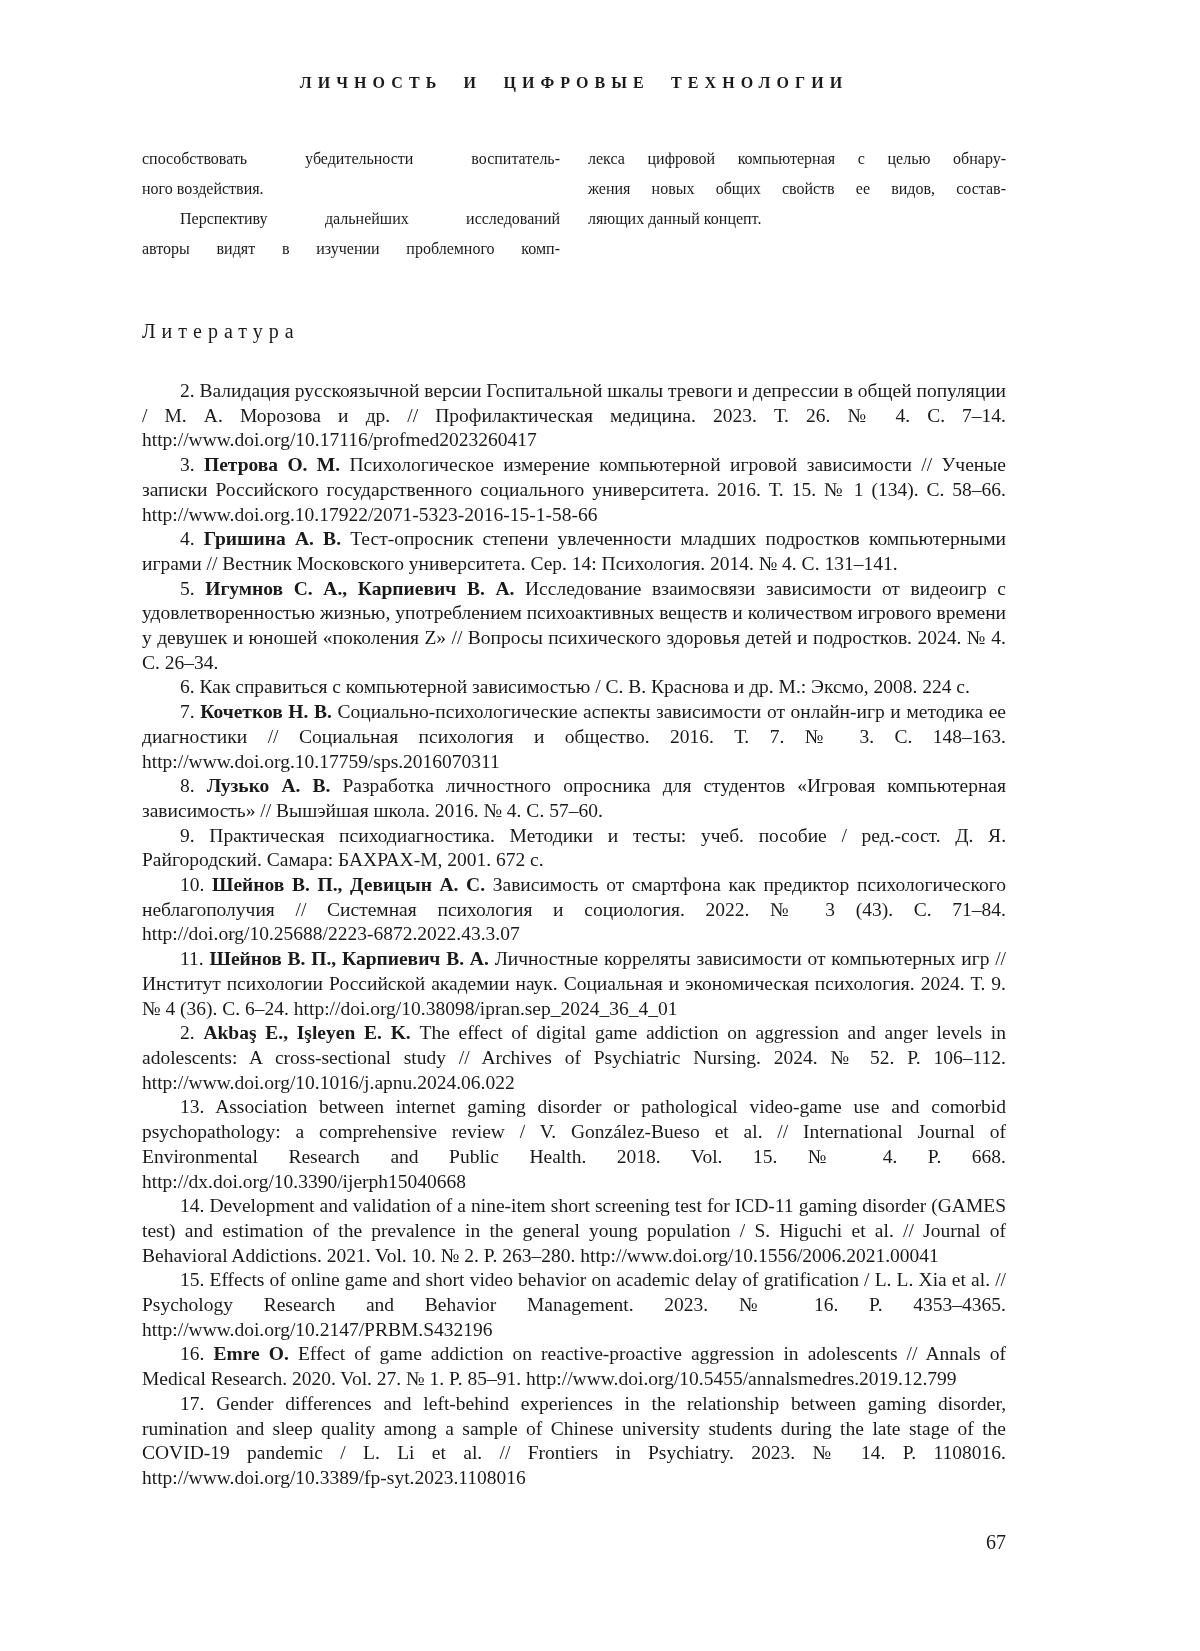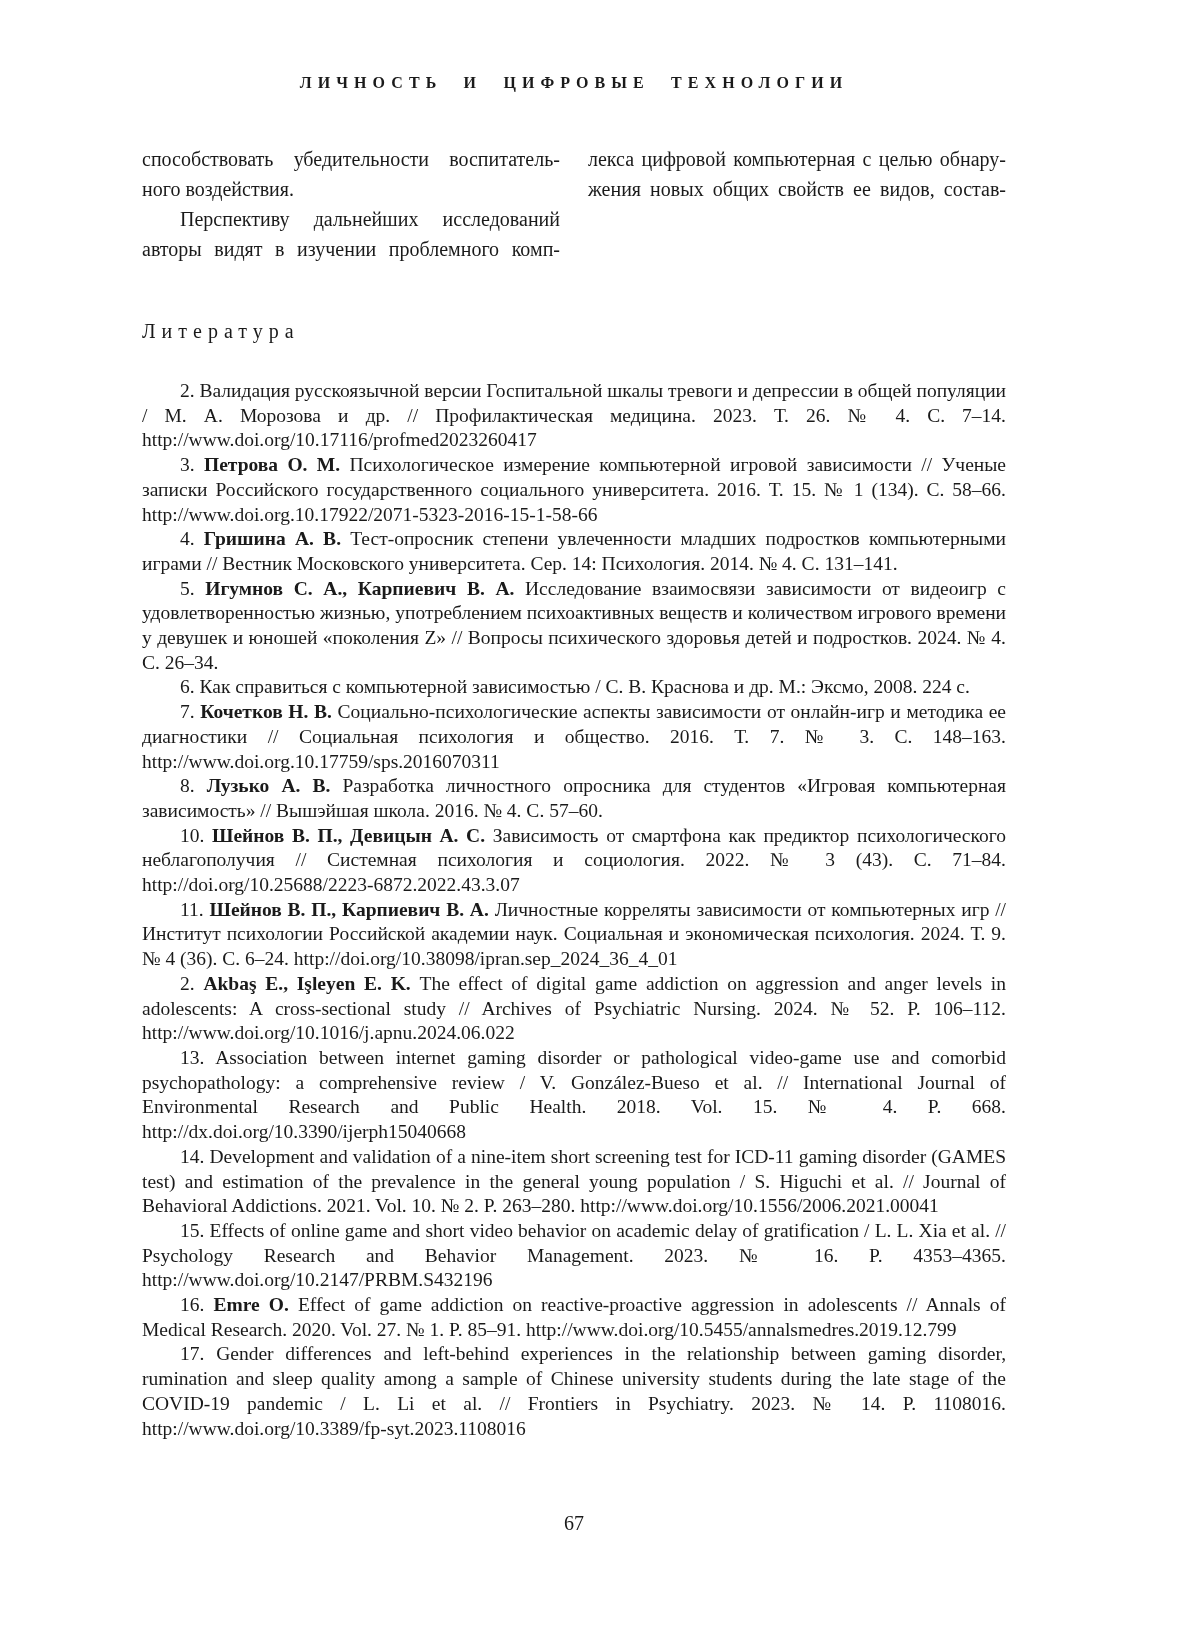--- a/index.html
+++ b/index.html
@@ -25,21 +25,21 @@
     font-weight: bold;
     font-size: 16px;
     letter-spacing: 0.38em;
     word-spacing: 0.7em;
     margin-bottom: 52px;
     white-space: nowrap;
   }
   .intro {
     display: flex;
     gap: 28px;
-    font-size: 20px;
+    font-size: 16px;
     line-height: 30px;
   }
   .intro .col {
     flex: 1 1 0;
     min-width: 0;
   }
   .intro .line {
     white-space: normal;
   }
   .intro .jl {
@@ -66,42 +66,43 @@
     overflow-wrap: break-word;
     word-break: break-word;
   }
   .ref-num {
     display: inline;
   }
   .ref-authors {
     font-weight: bold;
   }
   .page-number {
-    text-align: center;
+    text-align: right;
     font-size: 20px;
-    margin-top: 71px;
+    margin-top: 40px;
   }
 </style>
 </head>
 <body>
 
 <div class="page">
 
   <div class="running-head">ЛИЧНОСТЬ И ЦИФРОВЫЕ ТЕХНОЛОГИИ</div>
 
   <div class="intro">
     <div class="col">
       <div class="line jl">способствовать убедительности воспитатель-</div>
       <div class="line">ного воздействия.</div>
       <div class="line jl indent">Перспективу дальнейших исследований</div>
       <div class="line jl">авторы видят в изучении проблемного комп-</div>
     </div>
     <div class="col">
       <div class="line jl">лекса цифровой компьютерная с целью обнару-</div>
       <div class="line jl">жения новых общих свойств ее видов, состав-</div>
+      <div class="line">ляющих данный концепт.</div>
     </div>
   </div>
 
   <h2 class="section-heading">Литература</h2>
 
   <div class="ref-list">
 
   <p class="ref"><span class="ref-num">2.</span> <span class="ref-authors"></span><span class="ref-text">Валидация русскоязычной версии Госпитальной шкалы тревоги и депрессии в общей популяции / М. А. Морозова и др. // Профилактическая медицина. 2023. Т. 26. № 4. С. 7–14. http://www.doi.org/10.17116/profmed2023260417</span></p>
 
   <p class="ref"><span class="ref-num">3.</span> <span class="ref-authors">Петрова О. М. </span><span class="ref-text">Психологическое измерение компьютерной игровой зависимости // Ученые записки Российского государственного социального университета. 2016. Т. 15. № 1 (134). С. 58–66. http://www.doi.org.10.17922/2071-5323-2016-15-1-58-66</span></p>
@@ -109,20 +110,21 @@
   <p class="ref"><span class="ref-num">4.</span> <span class="ref-authors">Гришина А. В. </span><span class="ref-text">Тест-опросник степени увлеченности младших подростков компьютерными играми // Вестник Московского университета. Сер. 14: Психология. 2014. № 4. С. 131–141.</span></p>
 
   <p class="ref"><span class="ref-num">5.</span> <span class="ref-authors">Игумнов С. А., Карпиевич В. А. </span><span class="ref-text">Исследование взаимосвязи зависимости от видеоигр с удовлетворенностью жизнью, употреблением психоактивных веществ и количеством игрового времени у девушек и юношей «поколения Z» // Вопросы психического здоровья детей и подростков. 2024. № 4. С. 26–34.</span></p>
 
   <p class="ref"><span class="ref-num">6.</span> <span class="ref-authors"></span><span class="ref-text">Как справиться с компьютерной зависимостью / С. В. Краснова и др. М.: Эксмо, 2008. 224 с.</span></p>
 
   <p class="ref"><span class="ref-num">7.</span> <span class="ref-authors">Кочетков Н. В. </span><span class="ref-text">Социально-психологические аспекты зависимости от онлайн-игр и методика ее диагностики // Социальная психология и общество. 2016. Т. 7. № 3. С. 148–163. http://www.doi.org.10.17759/sps.2016070311</span></p>
 
   <p class="ref"><span class="ref-num">8.</span> <span class="ref-authors">Лузько А. В. </span><span class="ref-text">Разработка личностного опросника для студентов «Игровая компьютерная зависимость» // Вышэйшая школа. 2016. № 4. С. 57–60.</span></p>
 
+  <p class="ref"><span class="ref-num">9.</span> <span class="ref-authors"></span><span class="ref-text">Практическая психодиагностика. Методики и тесты: учеб. пособие / ред.-сост. Д. Я. Райгородский. Самара: БАХРАХ-М, 2001. 672 с.</span></p>
 
   <p class="ref"><span class="ref-num">10.</span> <span class="ref-authors">Шейнов В. П., Девицын А. С. </span><span class="ref-text">Зависимость от смартфона как предиктор психологического неблагополучия // Системная психология и социология. 2022. № 3 (43). С. 71–84. http://doi.org/10.25688/2223-6872.2022.43.3.07</span></p>
 
   <p class="ref"><span class="ref-num">11.</span> <span class="ref-authors">Шейнов В. П., Карпиевич В. А. </span><span class="ref-text">Личностные корреляты зависимости от компьютерных игр // Институт психологии Российской академии наук. Социальная и экономическая психология. 2024. Т. 9. № 4 (36). С. 6–24. http://doi.org/10.38098/ipran.sep_2024_36_4_01</span></p>
 
   <p class="ref"><span class="ref-num">2.</span> <span class="ref-authors">Akbaş E., Işleyen E. K. </span><span class="ref-text">The effect of digital game addiction on aggression and anger levels in adolescents: A cross-sectional study // Archives of Psychiatric Nursing. 2024. № 52. P. 106–112. http://www.doi.org/10.1016/j.apnu.2024.06.022</span></p>
 
   <p class="ref"><span class="ref-num">13.</span> <span class="ref-authors"></span><span class="ref-text">Association between internet gaming disorder or pathological video-game use and comorbid psychopathology: a comprehensive review / V. González-Bueso et al. // International Journal of Environmental Research and Public Health. 2018. Vol. 15. № 4. P. 668. http://dx.doi.org/10.3390/ijerph15040668</span></p>
 
   <p class="ref"><span class="ref-num">14.</span> <span class="ref-authors"></span><span class="ref-text">Development and validation of a nine-item short screening test for ICD-11 gaming disorder (GAMES test) and estimation of the prevalence in the general young population / S. Higuchi et al. // Journal of Behavioral Addictions. 2021. Vol. 10. № 2. P. 263–280. http://www.doi.org/10.1556/2006.2021.00041</span></p>

